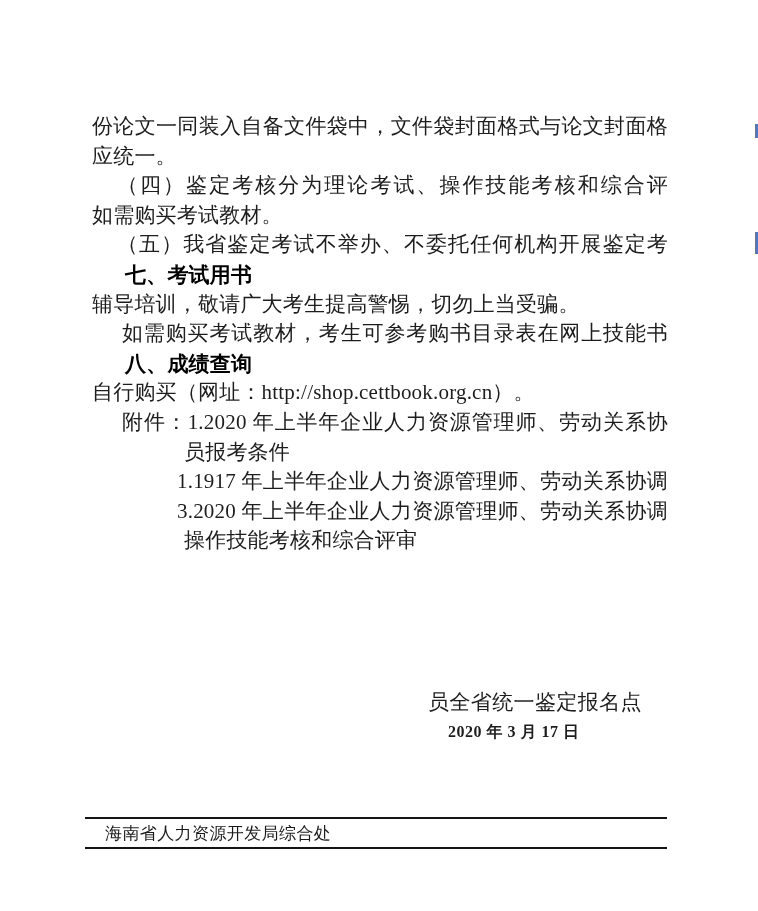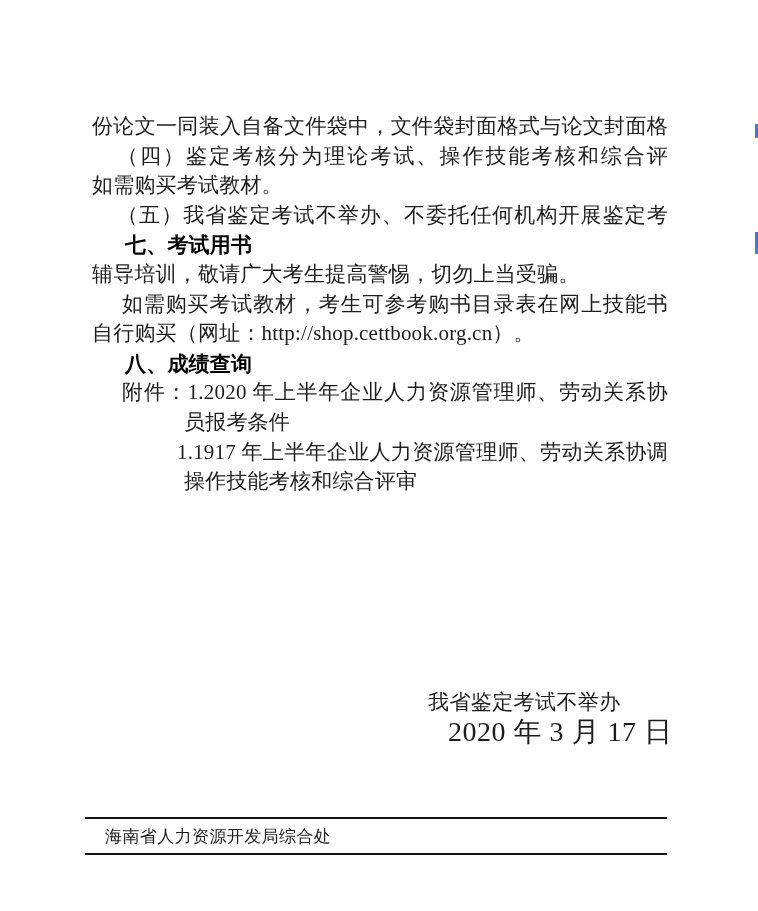--- a/index.html
+++ b/index.html
@@ -50,30 +50,31 @@
     left: 428px;
     top: 687px;
     font-size: 21px;
     line-height: 30px;
     letter-spacing: 0.4px;
   }
   .sig-date {
     position: absolute;
     left: 448px;
     top: 717px;
-    font-size: 28px;
+    font-size: 16px;
     line-height: 30px;
     letter-spacing: 0.5px;
+    font-weight: bold;
   }
   .footer {
     position: absolute;
     left: 85px;
     top: 817px;
     width: 582px;
-    height: 38px;
+    height: 32px;
     box-sizing: border-box;
     border-top: 2px solid #141414;
     border-bottom: 2px solid #141414;
     display: flex;
     align-items: center;
     justify-content: space-between;
     padding: 0 19px 0 20px;
     font-size: 17px;
     letter-spacing: 0.4px;
     color: #1b1b1b;
@@ -86,35 +87,37 @@
   .art1 { left: 755px; top: 124px; height: 14px; }
   .art2 { left: 755px; top: 232px; height: 22px; }
 </style>
 </head>
 <body>
 
 <div class="page">
 
   <div class="doc-body">
     <div class="l just">份论文一同装入自备文件袋中，文件袋封面格式与论文封面格式</div>
+    <div class="l">应统一。</div>
     <div class="l ind1 just">（四）鉴定考核分为理论考试、操作技能考核和综合评审，</div>
     <div class="l">如需购买考试教材。</div>
     <div class="l ind1 just">（五）我省鉴定考试不举办、不委托任何机构开展鉴定考试</div>
     <div class="l head">七、考试用书</div>
     <div class="l">辅导培训，敬请广大考生提高警惕，切勿上当受骗。</div>
     <div class="l ind2 just">如需购买考试教材，考生可参考购书目录表在网上技能书城</div>
+    <div class="l head">八、成绩查询</div>
     <div class="l">自行购买（网址：http://shop.cettbook.org.cn）。</div>
-    <div class="l head">八、成绩查询</div>
     <div class="l ind2 just">附件：1.2020 年上半年企业人力资源管理师、劳动关系协调</div>
     <div class="l hangB">员报考条件</div>
     <div class="l hangA just">1.1917 年上半年企业人力资源管理师、劳动关系协调</div>
+    <div class="l hangA just">3.2020 年上半年企业人力资源管理师、劳动关系协调</div>
     <div class="l hangB">操作技能考核和综合评审</div>
   </div>
 
-  <div class="sig-org">我省鉴定考试不举办</div>
+  <div class="sig-org">员全省统一鉴定报名点</div>
   <div class="sig-date">2020 年 3 月 17 日</div>
 
   <div class="footer">
     <span>海南省人力资源开发局综合处</span>
   </div>
 
   <div class="artifact art1"></div>
   <div class="artifact art2"></div>
 
 </div>

